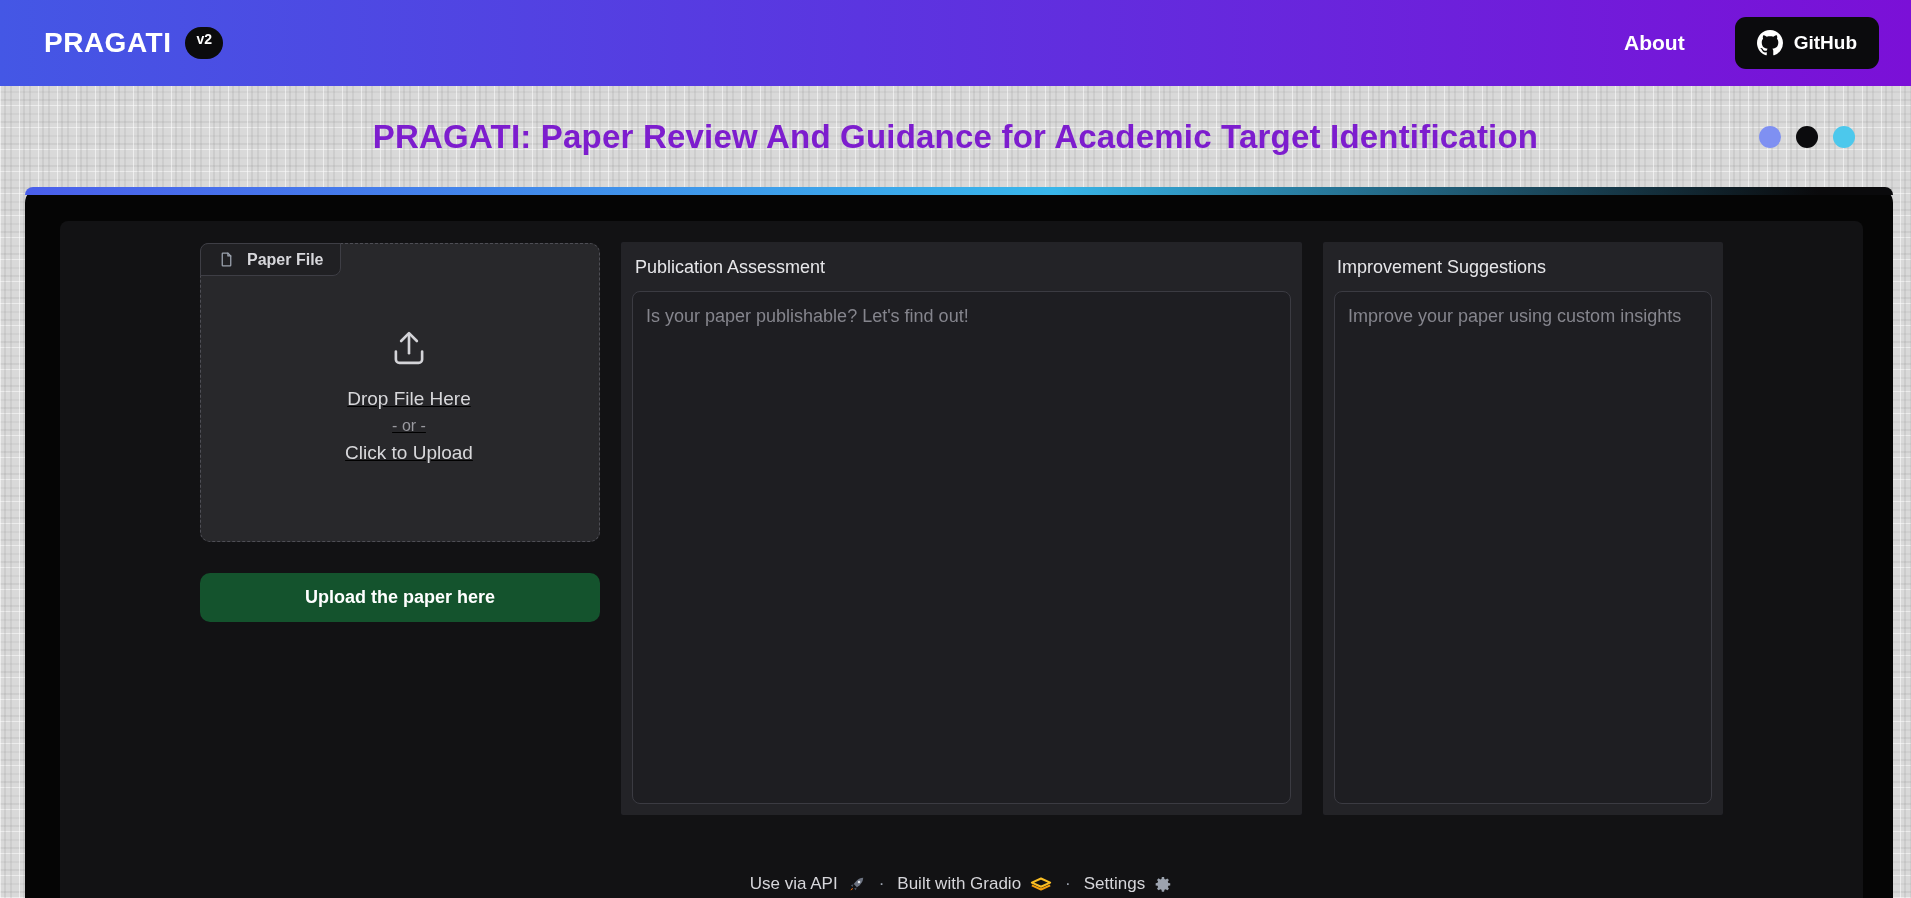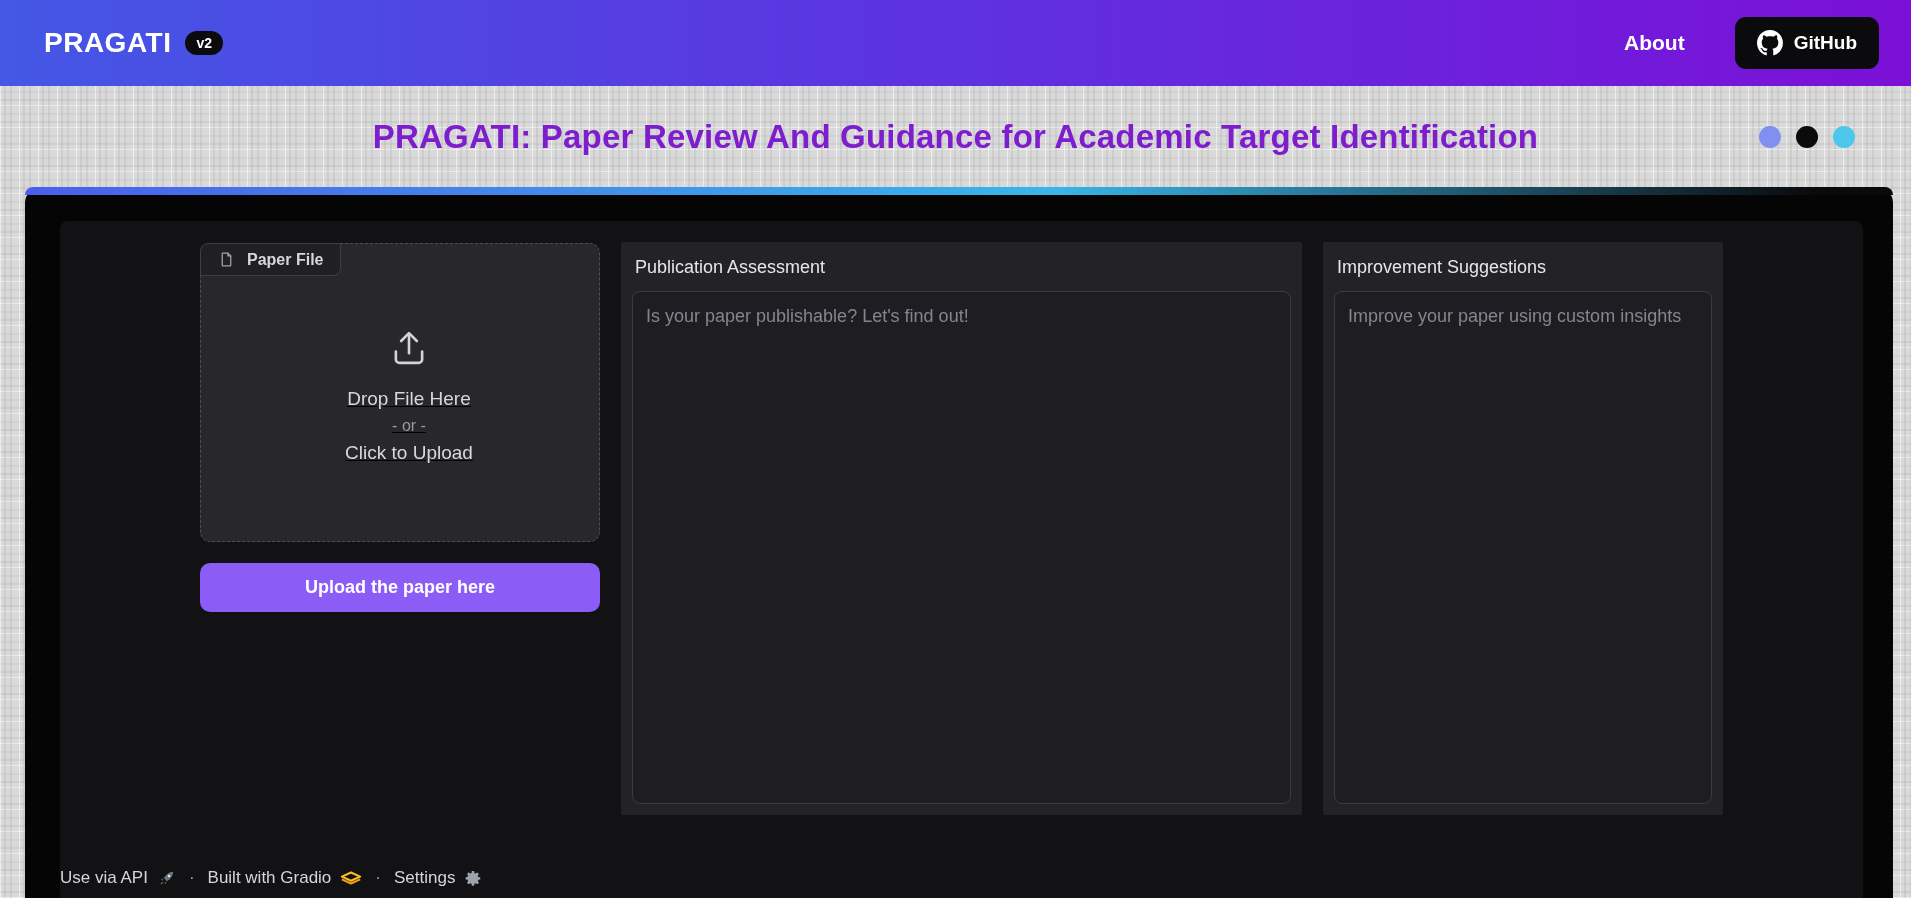--- a/index.html
+++ b/index.html
@@ -14,21 +14,21 @@
   }
   .page { position: relative; width: 1911px; height: 898px; }
 
   
   .navbar {
     height: 86px;
     background: linear-gradient(90deg, #4457e5 0%, #5b35e0 45%, #7b10d7 100%);
     display: flex; align-items: center; justify-content: space-between;
     padding: 0 32px 0 44px;
   }
-  .nav-left { display: flex; align-items: center; gap: 14px; }
+  .nav-left { display: flex; gap: 14px; }
   .logo { color: #ffffff; font-size: 28px; font-weight: 800; letter-spacing: .5px; }
   .badge {
     background: #0b0b0d; color: #ffffff; font-size: 14px; font-weight: 700;
     padding: 5px 11px; border-radius: 999px; line-height: 1;
   }
   .nav-right { display: flex; align-items: center; gap: 50px; }
   .about-link { color: #ffffff; font-size: 21px; font-weight: 700; text-decoration: none; cursor: pointer; }
   .gh-btn {
     display: inline-flex; align-items: center; gap: 11px;
     background: #0b0b0d; color: #ffffff; border: none; cursor: pointer;
@@ -79,43 +79,43 @@
   }
   .file-tab svg { display: block; }
   .drop-inner {
     height: 100%; display: flex; flex-direction: column;
     align-items: center; justify-content: center; gap: 7px; padding-top: 6px; margin-left: 18px;
   }
   .drop-inner svg { margin-bottom: 8px; }
   .drop-main { color: #d8d8db; font-size: 19px; }
   .drop-or   { color: #9a9aa0; font-size: 16px; text-align: right; }
   .upload-btn {
-    margin-top: 21px; width: 100%; height: 49px;
-    background: #8b5cf6; color: #ffffff; border: none; border-radius: 10px;
+    margin-top: 31px; width: 100%; height: 49px;
+    background: #14532d; color: #ffffff; border: none; border-radius: 10px;
     font-family: inherit; font-size: 18px; font-weight: 700; cursor: pointer;
   }
 
   
   .card {
     height: 573px; background: #232327; border-radius: 2px;
     padding: 13px 11px 13px 11px;
   }
   .card-label { display: block; color: #e7e7ea; font-size: 18px; font-weight: 500; margin: 2px 2px 13px 3px; }
   .card textarea {
     width: 100%; height: 513px; resize: none;
     background: #1e1e22; border: 1px solid #3b3b42; border-radius: 8px;
     color: #d4d4d8; font-family: inherit; font-size: 18px;
     padding: 14px 13px; outline: none;
   }
   .card textarea::placeholder { color: #85858d; }
 
   
   .gr-footer {
-    position: absolute; left: 0; right: 0; bottom: 10px;
-    display: flex; align-items: center; gap: 13px;
+    position: absolute; left: 0; right: 0; bottom: 4px;
+    display: flex; align-items: center; justify-content: center; gap: 13px;
     color: #d6d6da; font-size: 17px;
   }
   .gr-footer a { display: inline-flex; align-items: center; gap: 9px; color: #d6d6da; text-decoration: none; cursor: pointer; }
   .gr-footer .sep { color: #9ca3af; }
   .gr-footer svg { display: block; }
 </style>
 </head>
 <body>
 
 <div class="page">

